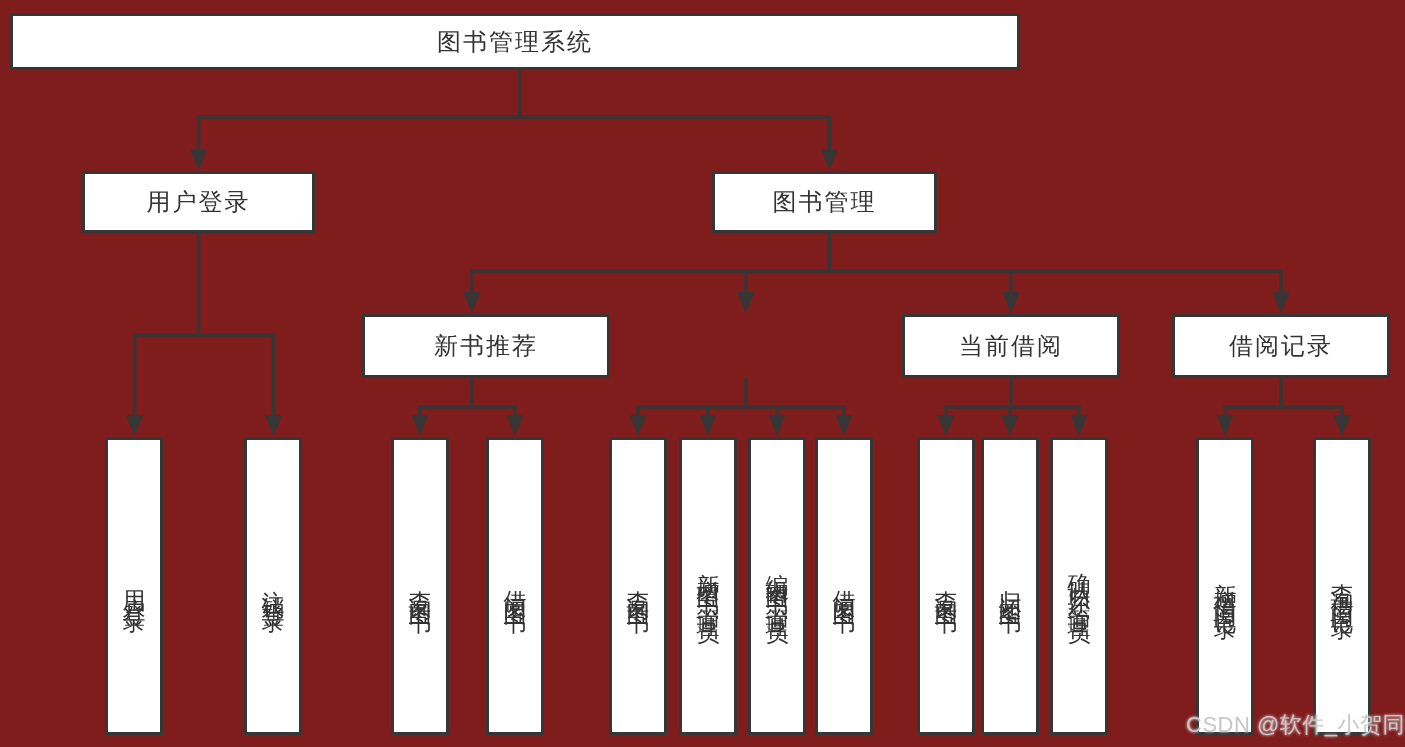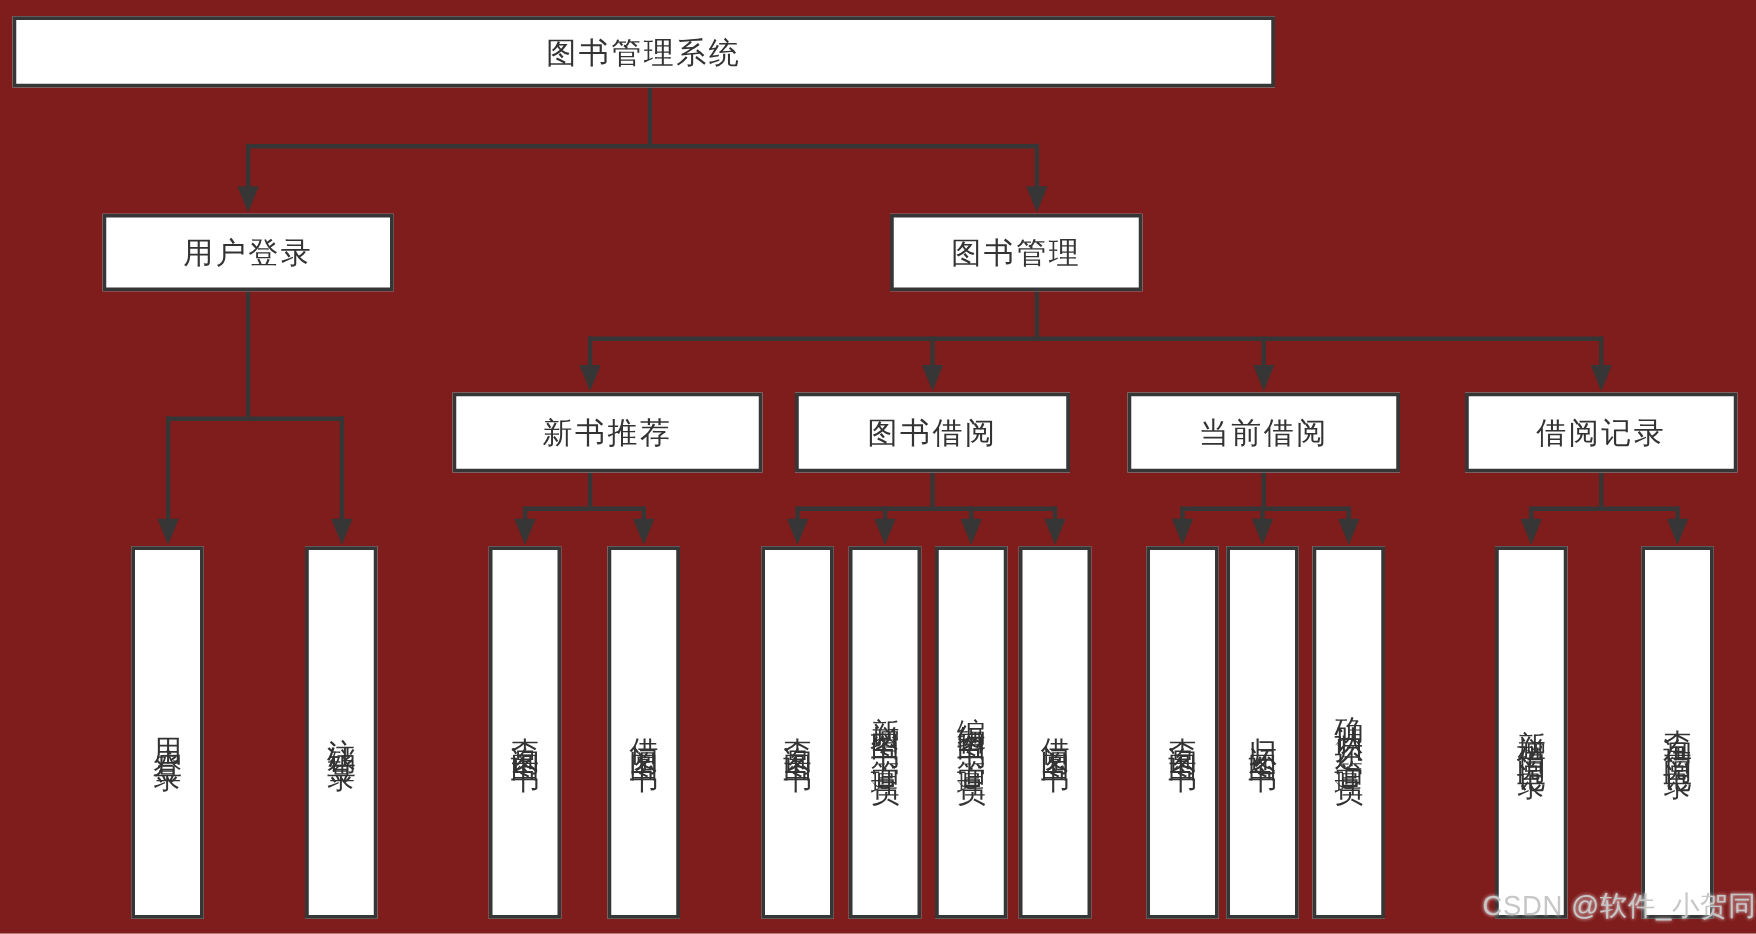--- a/index.html
+++ b/index.html
@@ -90,29 +90,26 @@
     </g>
   </svg>
 
   <div class="box h" style="left:10px;top:13px;width:1010px;height:57px">
     <span>图书管理系统</span>
   </div>
 
   <div class="box h" style="left:82px;top:171px;width:233px;height:62px">
     <span>用户登录</span>
   </div>
-  <div class="box h" style="left:712px;top:171px;width:202px;height:62px">
+  <div class="box h" style="left:712px;top:171px;width:225px;height:62px">
     <span>图书管理</span>
   </div>
 
   <div class="box h" style="left:362px;top:314px;width:248px;height:64px">
     <span>新书推荐</span>
-  </div>
-  <div class="box h" style="left:636px;top:314px;width:220px;height:64px">
-    <span>图书借阅</span>
   </div>
   <div class="box h" style="left:902px;top:314px;width:218px;height:64px">
     <span>当前借阅</span>
   </div>
   <div class="box h" style="left:1172px;top:314px;width:218px;height:64px">
     <span>借阅记录</span>
   </div>
 
   <div class="box v" style="left:105px;top:437px;width:58px;height:298px">
     <span>用户登录</span>

